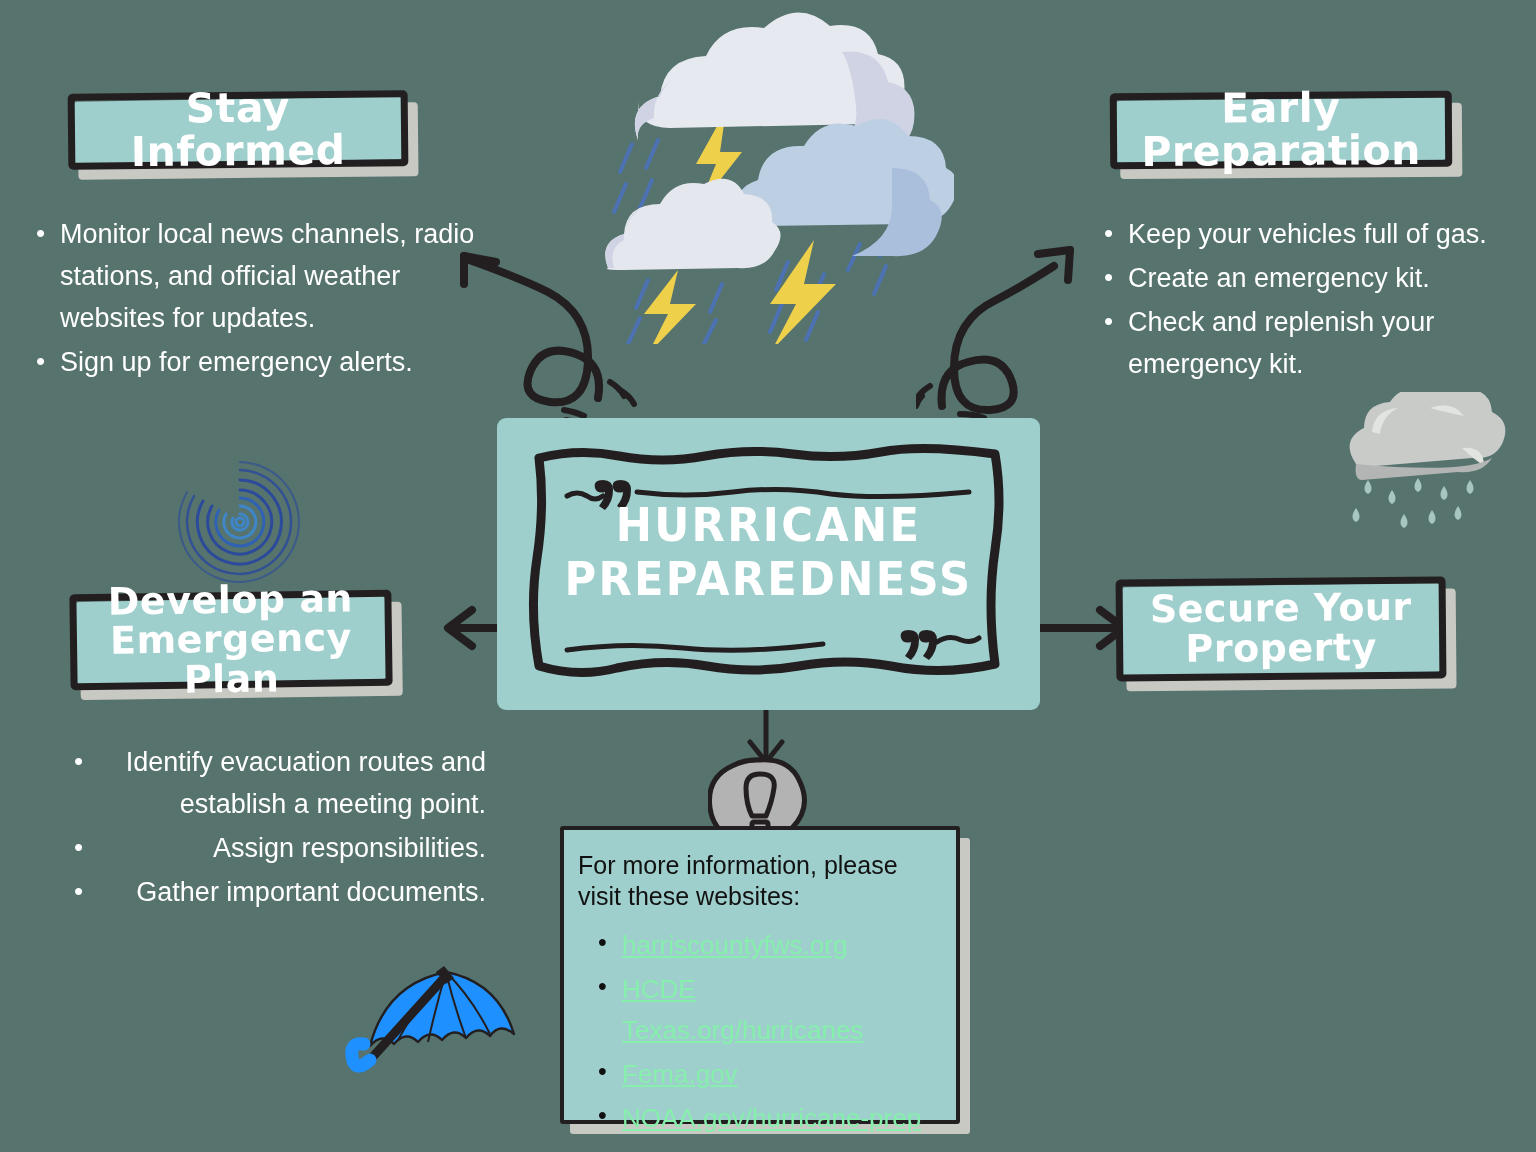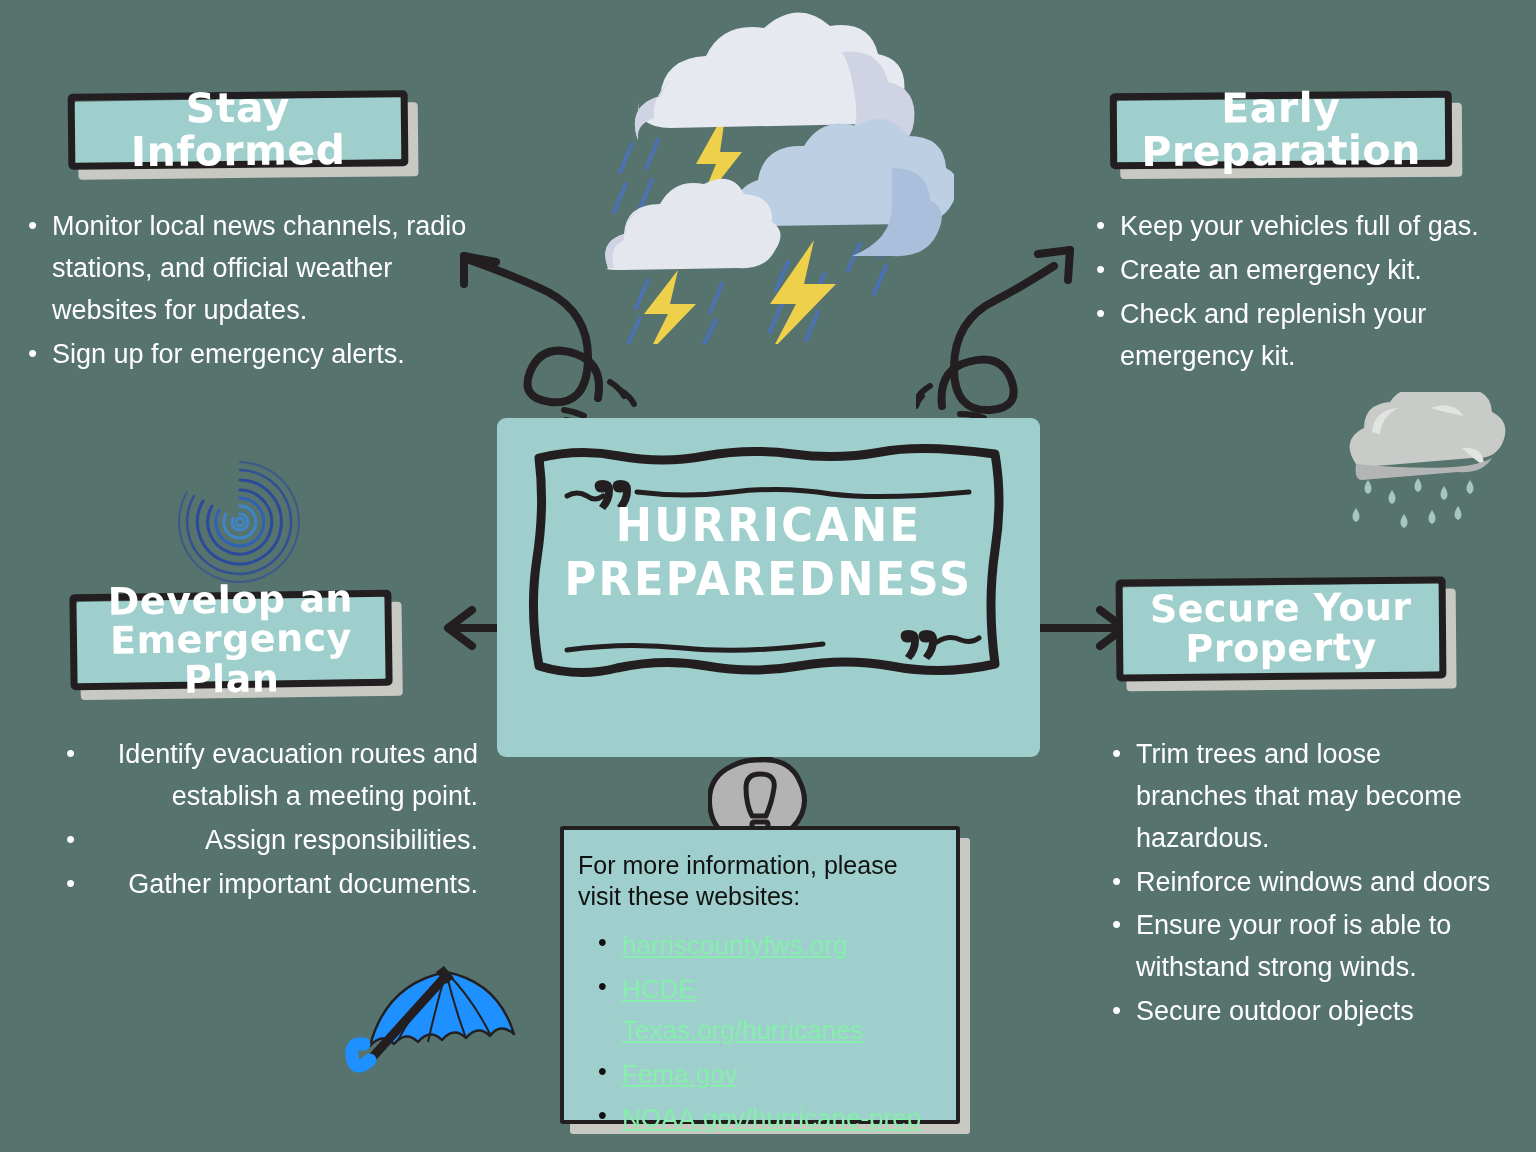--- a/index.html
+++ b/index.html
@@ -83,21 +83,21 @@
   #plaque-secure .ptext { font-size: 38px; }
 
   
   .bullets {
     position: absolute;
     color: #ffffff;
     font-family: "Liberation Sans", sans-serif;
     font-size: 27px;
     line-height: 1.55;
     list-style: none;
-    margin: 0;
+    margin: 8px;
     padding: 0;
   }
   .bullets li {
     position: relative;
     padding-left: 32px;
     margin: 0 0 2px 0;
   }
   .bullets li::before {
     content: "\2022";
     position: absolute;
@@ -111,21 +111,21 @@
   #list-early  { left: 1088px; top: 206px; width: 400px; }
   #list-plan   { left: 58px;   top: 734px; width: 420px; text-align: right; }
   #list-secure { left: 1104px; top: 734px; width: 388px; }
 
   
   #center-card {
     position: absolute;
     left: 497px;
     top: 418px;
     width: 543px;
-    height: 339px;
+    height: 292px;
     background: #9ecfcc;
     border-radius: 9px;
   }
   #center-card .wavy { position:absolute; inset:0; }
   #center-title {
     position: absolute;
     left: 0; right: 0;
     top: 80px;
     text-align: center;
     color: #ffffff;
@@ -401,26 +401,20 @@
     <li>Create an emergency kit.</li>
     <li>Check and replenish your emergency kit.</li>
   </ul>
 
   <ul class="bullets" id="list-plan">
     <li>Identify evacuation routes and establish a meeting point.</li>
     <li>Assign responsibilities.</li>
     <li>Gather important documents.</li>
   </ul>
 
-  <ul class="bullets" id="list-secure">
-    <li>Trim trees and loose branches that may become hazardous.</li>
-    <li>Reinforce windows and doors</li>
-    <li>Ensure your roof is able to withstand strong winds.</li>
-    <li>Secure outdoor objects</li>
-  </ul>
 
   <div id="center-card">
     <svg class="wavy" viewBox="0 0 543 292" preserveAspectRatio="none">
       <path d="M42 40 q40 -10 80 -2 q44 8 86 0 q44 -8 88 -2 q44 6 88 -2 q40 -8 114 2
                q8 46 0 96 q-8 54 0 114
                q-52 12 -104 2 q-46 -8 -92 0 q-46 8 -92 0 q-44 -8 -90 2 q-38 10 -78 -2
                q-10 -56 -2 -108 q8 -52 2 -100 Z" fill="none" stroke="#231f20" stroke-width="9" stroke-linejoin="round" stroke-linecap="round"></path>
       <g fill="none" stroke="#231f20" stroke-width="5" stroke-linecap="round">
         <path d="M70 78 q10 -6 20 0 q8 6 16 0"></path>
         <path d="M140 74 q48 6 96 0 q50 -6 98 2 q50 6 138 -2"></path>

